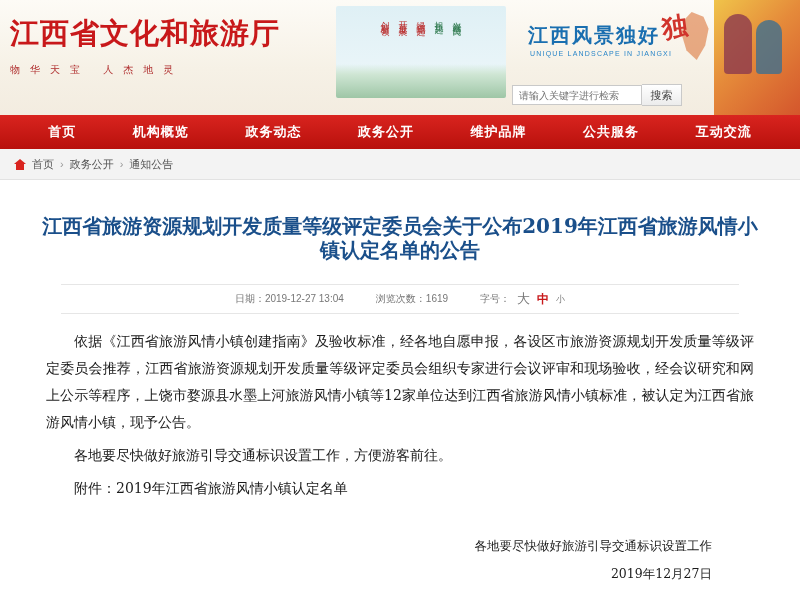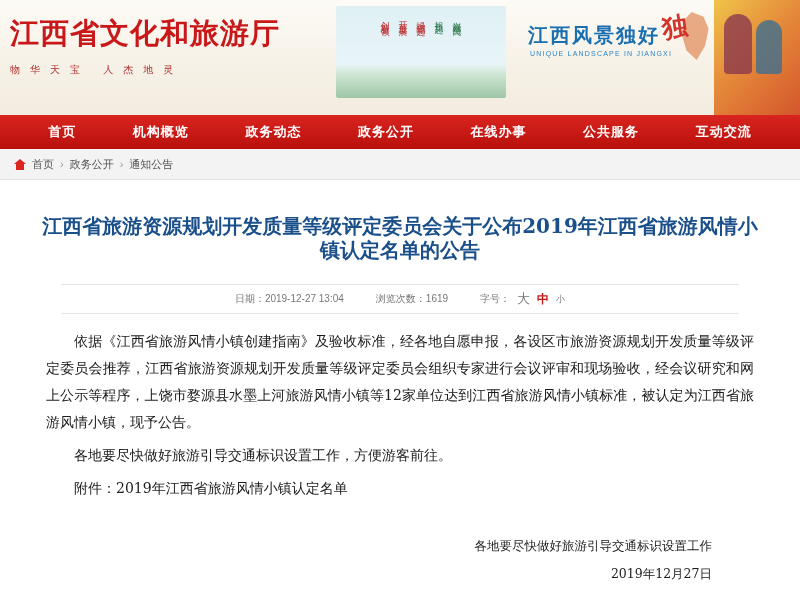--- a/index.html
+++ b/index.html
@@ -358,28 +358,32 @@
       <div class="logo-text">江西风景独好</div>
       <div class="logo-en">UNIQUE LANDSCAPE IN JIANGXI</div>
       <div class="logo-mark">独</div>
     </div>
 
     <div class="header-right-art">
       <div class="figure"></div>
       <div class="figure2"></div>
     </div>
 
+    <div class="search-box">
+      <input class="search-input" type="text" placeholder="请输入关键字进行检索" style="">
+      <button class="search-btn">搜索</button>
+    </div>
   </div>
 
   <div class="nav">
     <div class="nav-item">首页</div>
     <div class="nav-item">机构概览</div>
     <div class="nav-item">政务动态</div>
     <div class="nav-item">政务公开</div>
-    <div class="nav-item">在线办事</div>
+    <div class="nav-item">维护品牌</div>
     <div class="nav-item">公共服务</div>
     <div class="nav-item">互动交流</div>
   </div>
 
   <div class="breadcrumb-bar">
     <span class="home-icon"></span>
     <span class="crumb">首页</span>
     <span class="crumb-sep">›</span>
     <span class="crumb">政务公开</span>
     <span class="crumb-sep">›</span>

